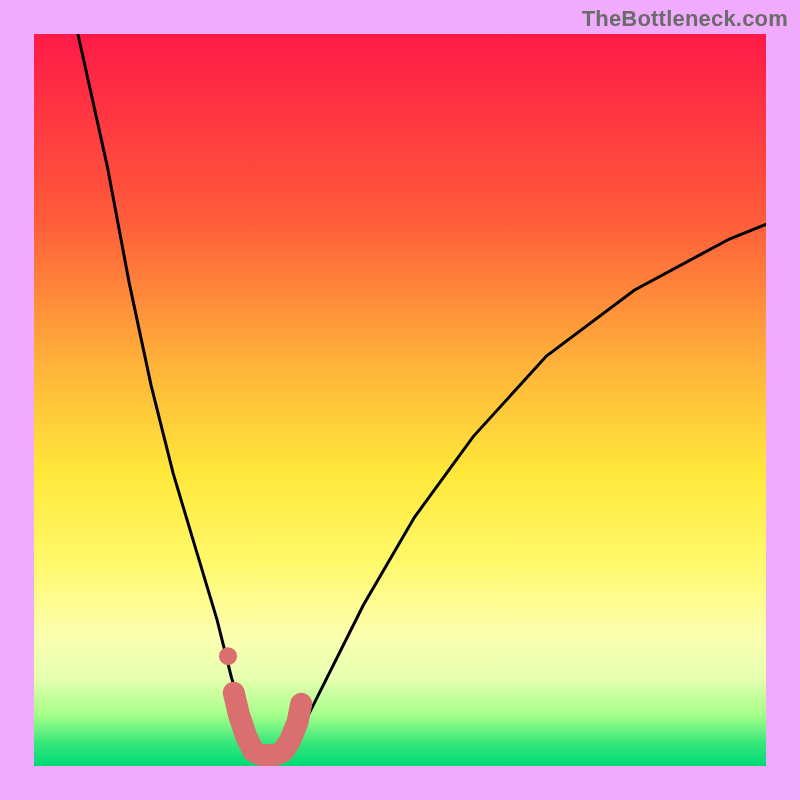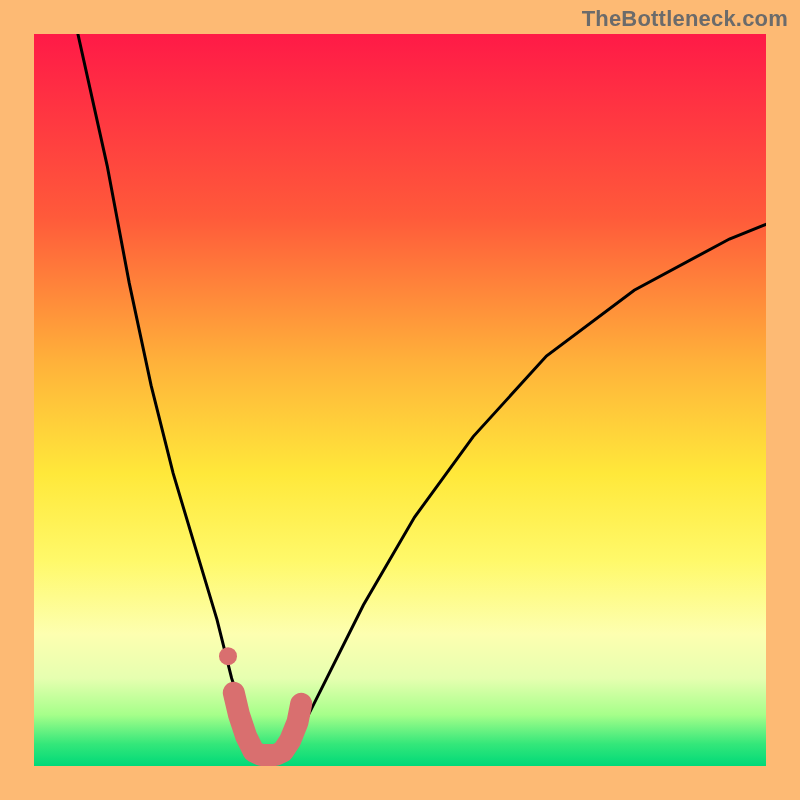--- a/index.html
+++ b/index.html
@@ -10,21 +10,21 @@
     overflow: hidden;
     background: #000;
     font-family: Arial, Helvetica, sans-serif;
   }
   .frame {
     position: absolute;
     left: 0;
     top: 0;
     width: 800px;
     height: 800px;
-    background: #fdba74;
+    background: #f0abfc;
   }
   .plot {
     position: absolute;
     left: 34px;
     top: 34px;
     width: 732px;
     height: 732px;
     
     background: linear-gradient(to bottom,
       #ff1a47 0%,

